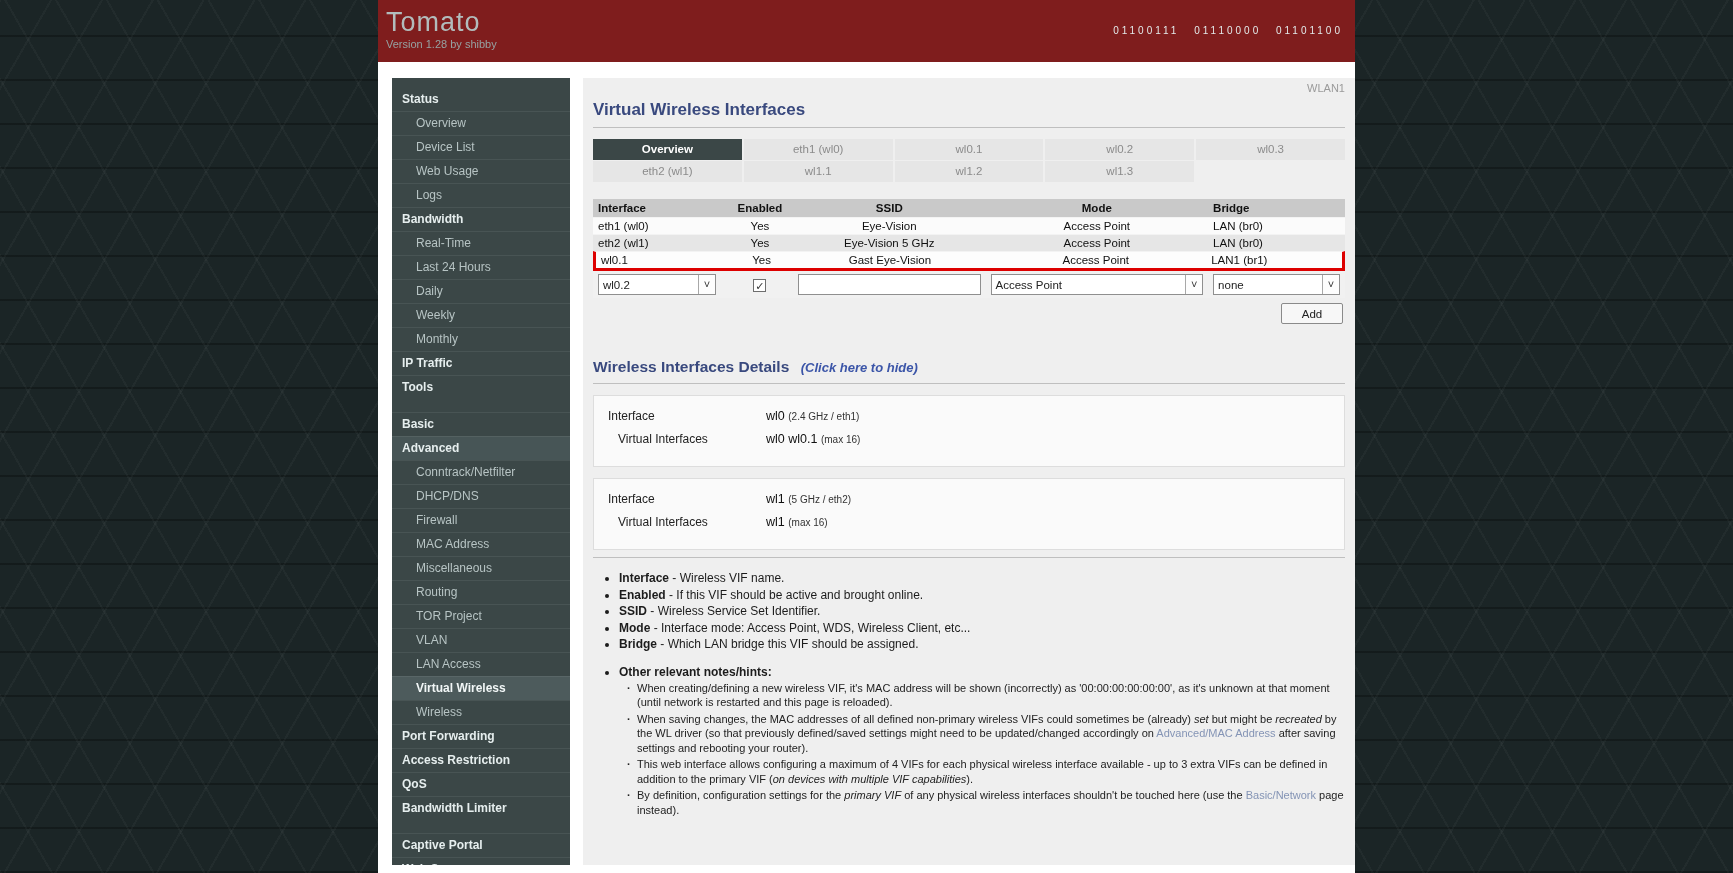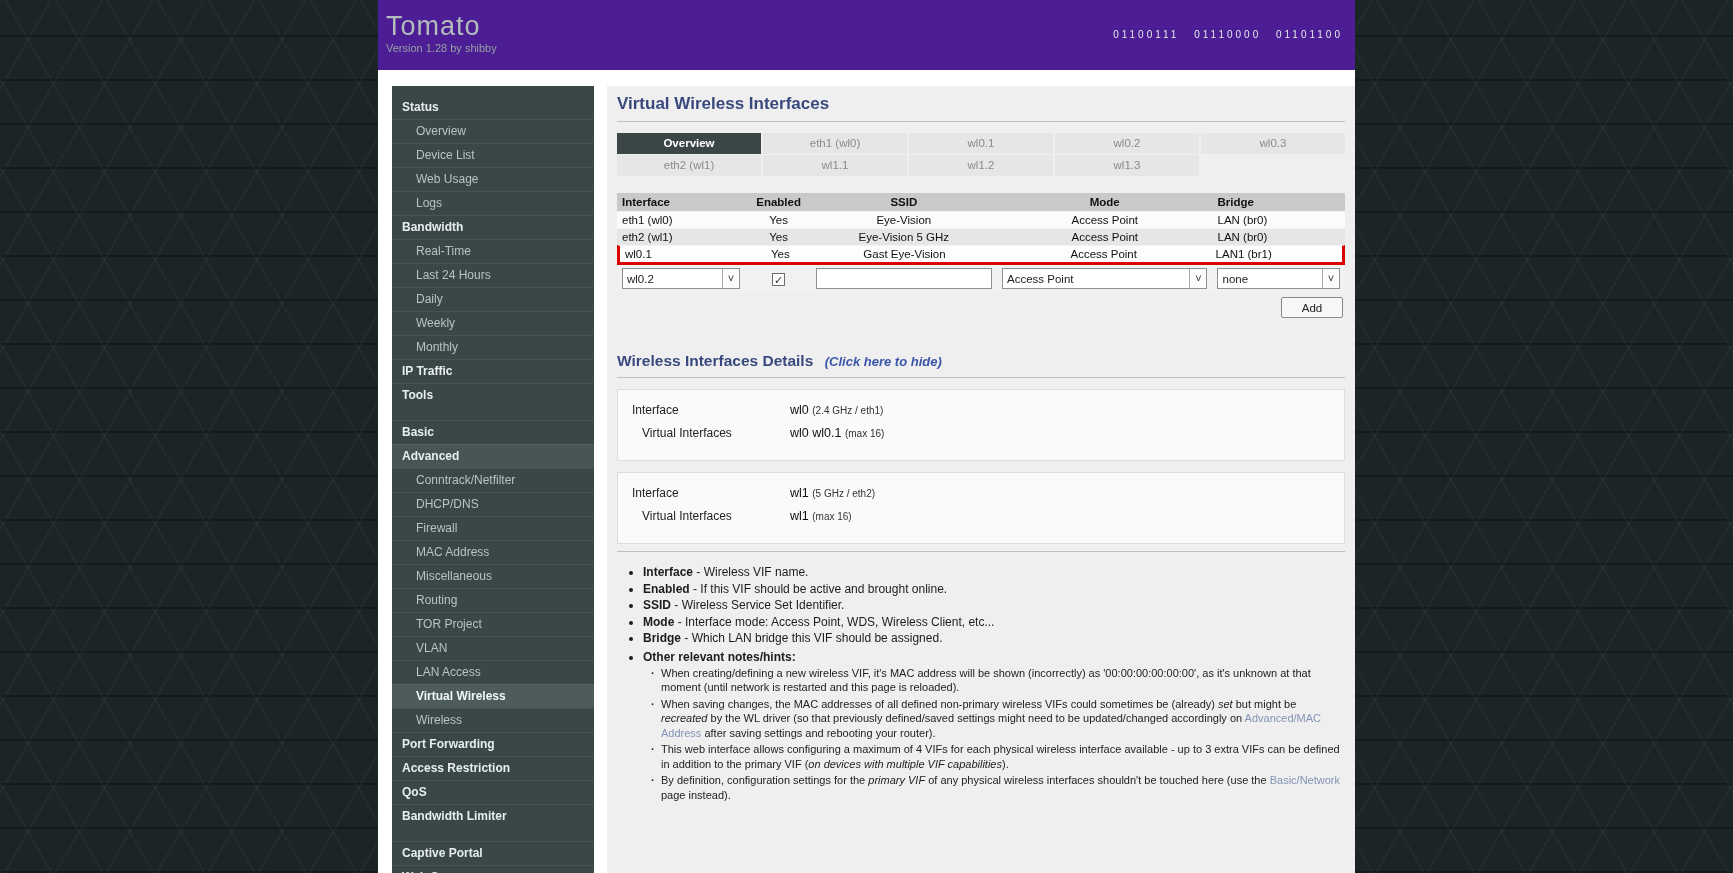--- a/index.html
+++ b/index.html
@@ -8,32 +8,32 @@
     font-family:"Liberation Sans", sans-serif;
     background-color:#1b2526;
     background-image:
       repeating-linear-gradient(60deg, rgba(255,255,255,0.03) 0 2px, transparent 2px 44px),
       repeating-linear-gradient(-60deg, rgba(255,255,255,0.03) 0 2px, transparent 2px 44px),
       repeating-linear-gradient(0deg, rgba(0,0,0,0.28) 0 2px, transparent 2px 44px);
   }
   .page { position:absolute; left:378px; top:0; width:977px; height:873px; background:#fff; overflow:hidden; }
 
   
-  .hdr { height:70px; background:#4c1d95; display:flex; justify-content:space-between; align-items:center; padding:0 12px 4px 8px; }
+  .hdr { height:62px; background:#7f1d1d; display:flex; justify-content:space-between; align-items:center; padding:0 12px 4px 8px; }
   .logo-title { font-size:27px; color:#b2bcbc; letter-spacing:1px; line-height:28px; }
   .logo-sub { font-size:11px; color:#96a2a2; margin-top:2px;text-align:right; }
   .brand { text-align:right; }
   .brand-name { font-size:31px; color:#fafcfc; letter-spacing:.5px; line-height:30px; font-weight:400; }
   .brand-bin { font-size:10px; color:#e3eaea; letter-spacing:3px; word-spacing:9px; margin-top:3px; }
 
   
   .pbody { display:flex; align-items:stretch; padding:16px 0 0 14px; height:803px; }
 
   
-  .sidebar { width:202px; background:#3b4747; flex:none; padding-top:10px; overflow:hidden; }
+  .sidebar { width:178px; background:#3b4747; flex:none; padding-top:10px; overflow:hidden; }
   .sb-item { font-size:12px; padding:4px 10px; line-height:15px; color:#b7c4c4; cursor:pointer; }
   .sb-item + .sb-item { border-top:1px solid rgba(255,255,255,0.07); }
   .sb-sec { font-weight:bold; color:#e6eeee; }
   .sb-sub { padding-left:24px; }
   .sb-active-sec { background:#475556; }
   .sb-active { background:#4d5b5c; font-weight:bold; color:#f2f7f7; }
   .sb-spacer { height:13px; border-top:none !important; }
 
   
   .content { flex:1; margin-left:13px; background:#efefef; padding:4px 10px 30px 10px; overflow:hidden; }
@@ -83,21 +83,21 @@
   .prow:first-child { margin-top:0; }
   .plabel { width:158px; flex:none; font-size:12px; color:#222; }
   .plabel-ind { padding-left:10px; }
   .pval { font-size:12.5px; color:#111;text-align:right; }
   .pnote { font-size:10px; color:#333; }
 
   
   .notes-list { margin-top:12px; padding-left:26px; }
   .notes-list li { font-size:12px; color:#1c1c1c; line-height:16.5px; }
   .nterm { font-weight:bold; }
-  .other { margin-top:3px; padding-left:26px; }
+  .other { margin-top:12px; padding-left:26px; }
   .other > li { font-size:12px; font-weight:bold; color:#1c1c1c; }
   .hints { list-style:none; margin-top:2px; padding-left:8px; }
   .hints li { font-weight:normal; font-size:11px; line-height:14.5px; color:#222; padding-left:10px; position:relative; margin-top:2px; }
   .hints li::before { content:"·"; position:absolute; left:0; font-weight:bold; }
   .nlink { color:#8494b5; cursor:pointer; }
   .nem { font-style:italic; }
 </style>
 </head>
 <body>
 
@@ -146,20 +146,21 @@
       <div class="sb-item sb-sec">Port Forwarding</div>
       <div class="sb-item sb-sec">Access Restriction</div>
       <div class="sb-item sb-sec">QoS</div>
       <div class="sb-item sb-sec">Bandwidth Limiter</div>
       <div class="sb-item sb-spacer"></div>
       <div class="sb-item sb-sec">Captive Portal</div>
       <div class="sb-item sb-sec">Web Server</div>
     </div>
 
     <div class="content">
+      <div class="corner">WLAN1</div>
       <div class="title">Virtual Wireless Interfaces</div>
       <hr class="rule">
 
       <div class="tabs">
         <div class="tab tab-active">Overview</div>
         <div class="tab">eth1 (wl0)</div>
         <div class="tab">wl0.1</div>
         <div class="tab">wl0.2</div>
         <div class="tab">wl0.3</div>
         <div class="tab">eth2 (wl1)</div>

